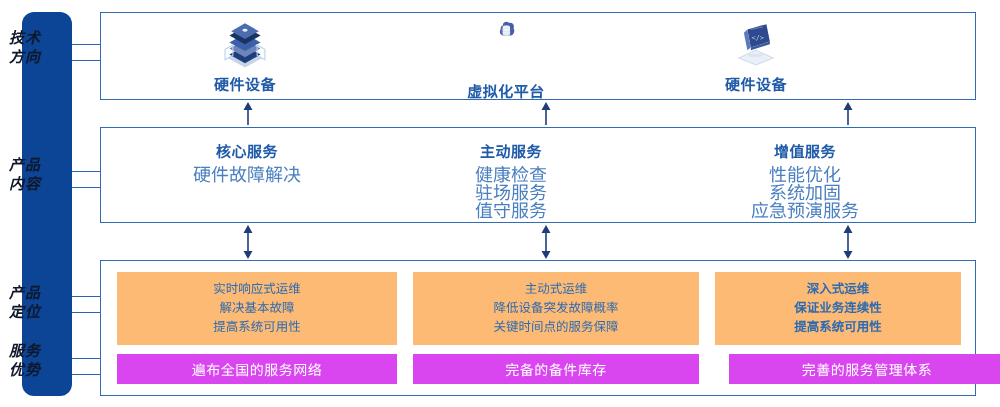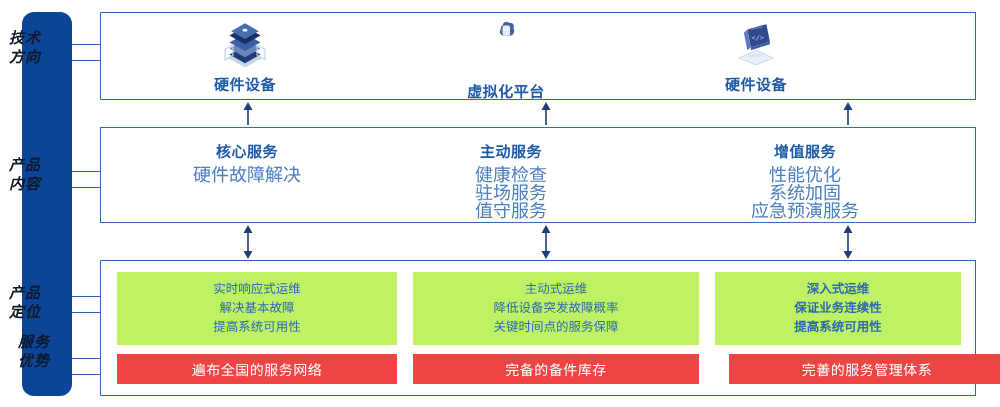--- a/index.html
+++ b/index.html
@@ -104,35 +104,35 @@
     font-size: 18px;
     color: #4A7FC0;
     line-height: 18px;
   }
 
   
   .gray-box {
     position: absolute;
     top: 11px;
     height: 73px;
-    background: #bef264;
+    background: #fdba74;
     text-align: center;
     box-sizing: border-box;
     padding-top: 8px;
   }
   .gray-line {
     font-size: 12.5px;
     color: #2E6BB0;
     line-height: 19px;
   }
   .blue-bar {
     position: absolute;
     top: 93px;
     height: 30px;
-    background: #ef4444;
+    background: #d946ef;
     color: #ffffff;
     font-size: 14px;
     display: flex;
     align-items: center;
     justify-content: center;
     letter-spacing: 0.5px;
     box-sizing: border-box;
   }
 
   
@@ -150,21 +150,21 @@
     <span>方向</span>
   </div>
   <div class="sidebar-item" style="top:155px;">
     <span>产品</span>
     <span>内容</span>
   </div>
   <div class="sidebar-item" style="top:283px;">
     <span>产品</span>
     <span>定位</span>
   </div>
-  <div class="sidebar-item" style="top:332px;text-align:right;">
+  <div class="sidebar-item" style="top:341px;">
     <span>服务</span>
     <span>优势</span>
   </div>
 
   <div class="stub" style="left:72px; top:44px;  width:29px;"></div>
   <div class="stub" style="left:72px; top:60px;  width:29px;"></div>
   <div class="stub" style="left:72px; top:171px; width:29px;"></div>
   <div class="stub" style="left:72px; top:187px; width:29px;"></div>
   <div class="stub" style="left:72px; top:296px; width:29px;"></div>
   <div class="stub" style="left:72px; top:312px; width:29px;"></div>

